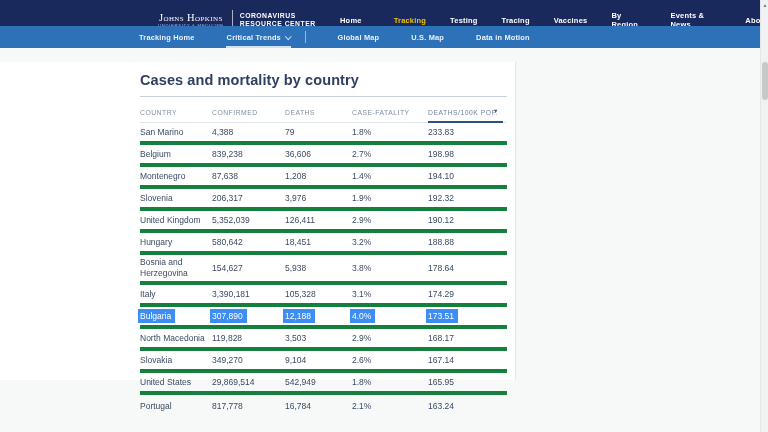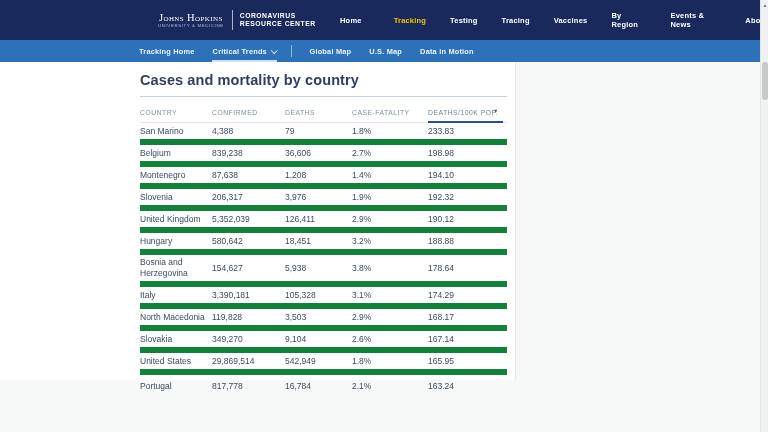--- a/index.html
+++ b/index.html
@@ -19,27 +19,27 @@
   .logo-divider { width:1px; height:20px; background:rgba(255,255,255,.65); margin:0 7px 0 8px; }
   .logo-crc { color:#fff; font-weight:bold; font-size:6.8px; letter-spacing:.5px;
             line-height:8.5px; text-transform:uppercase; }
   .topnav { position:absolute; left:340px; top:0; height:40px; display:flex;
             align-items:center; gap:24px; }
   .topnav a { color:#fff; font-size:7.5px; font-weight:bold; text-decoration:none;
             letter-spacing:.2px; cursor:pointer; }
   .topnav a.active { color:#f1c400;margin-left:8px; }
 
   
-  .subnav { position:absolute; left:0; top:40px; width:768px; height:22px;
+  .subnav { position:absolute; left:0; top:26px; width:768px; height:22px;
             background:#2d71b8; display:flex; align-items:center; }
   .subnav-inner { display:flex; align-items:center; margin-left:138px; height:100%; }
   .subnav a { position:relative; height:100%; display:flex; align-items:center;
             color:#eaf2fb; font-size:7.4px; font-weight:bold; letter-spacing:.2px;
             text-decoration:none; cursor:pointer; padding:0 1px; }
-  .subnav a + a, .subnav .sep + a { margin-left:16px; }
+  .subnav a + a, .subnav .sep + a { margin-left:30px; }
   .subnav a.active .underline { position:absolute; left:0; right:0; bottom:0;
             height:2px; background:#cfe2f4; }
   .chev { display:inline-block; width:4.5px; height:4.5px; margin-left:5px; margin-top:-2px;
           border-right:1.3px solid #cfe2f4; border-bottom:1.3px solid #cfe2f4;
           transform:rotate(45deg); }
   .sep { width:1px; height:12px; background:rgba(255,255,255,.5); margin-left:14px; }
 
   
   .content { position:absolute; left:0; top:62px; width:516px; height:318px;
              background:#ffffff; border-right:1px solid #e6e6e6; }
@@ -52,21 +52,21 @@
 
   
   .grid-row { display:grid; grid-template-columns:72px 73px 67px 76px 79px; }
   .thead { margin-top:7px; border-bottom:1px solid #dfe5ec; }
   .th { position:relative; font-size:6.8px; letter-spacing:.5px; color:#7f8fa4;
         text-transform:uppercase; padding:5px 4px 6px 0; cursor:pointer; }
   .th.sorted { color:#6e82a0; }
   .th.sorted::after { content:""; position:absolute; left:0; right:4px; bottom:-1px;
         height:2px; background:#2b5084; }
   .sort-caret { position:absolute; right:8px; top:4px; font-size:5.5px; color:#44597a; }
-  .row { min-height:22px; border-bottom:6px solid #15803d; align-items:center; }
+  .row { min-height:22px; border-bottom:4px solid #15803d; align-items:center; }
   .row:last-child { border-bottom:none; }
   .cell { font-size:8.5px; color:#3a4a63; padding:2px 6px 2px 0; line-height:11px; }
   .cell span { display:inline; }
   .cell span.sel { background:#3d8df6; color:#ffffff; padding:1.5px 4px 2.5px 2px;
         margin-left:-2px; }
 
   
   .scrollbar { position:absolute; right:0; top:0; width:8px; height:432px;
         background:#f0f1f2; border-left:1px solid #e4e5e6; }
   .sb-arrow { position:absolute; top:1px; left:0; width:8px; height:8px;
@@ -193,20 +193,27 @@
               <div class="cell"><span>178.64</span></div>
             </div>
             <div class="grid-row row">
               <div class="cell"><span>Italy</span></div>
               <div class="cell"><span>3,390,181</span></div>
               <div class="cell"><span>105,328</span></div>
               <div class="cell"><span>3.1%</span></div>
               <div class="cell"><span>174.29</span></div>
             </div>
             <div class="grid-row row">
+              <div class="cell"><span class="sel">Bulgaria</span></div>
+              <div class="cell"><span class="sel">307,890</span></div>
+              <div class="cell"><span class="sel">12,188</span></div>
+              <div class="cell"><span class="sel">4.0%</span></div>
+              <div class="cell"><span class="sel">173.51</span></div>
+            </div>
+            <div class="grid-row row">
               <div class="cell"><span>North Macedonia</span></div>
               <div class="cell"><span>119,828</span></div>
               <div class="cell"><span>3,503</span></div>
               <div class="cell"><span>2.9%</span></div>
               <div class="cell"><span>168.17</span></div>
             </div>
             <div class="grid-row row">
               <div class="cell"><span>Slovakia</span></div>
               <div class="cell"><span>349,270</span></div>
               <div class="cell"><span>9,104</span></div>

